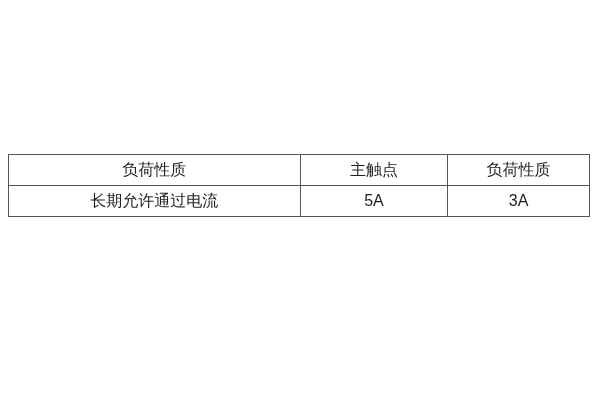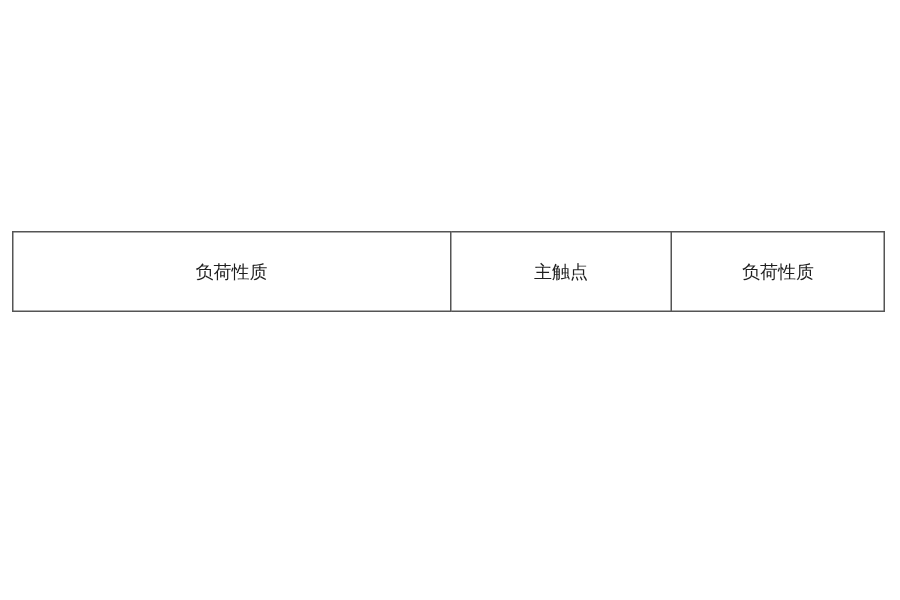--- a/index.html
+++ b/index.html
@@ -23,24 +23,24 @@
   table.spec-table {
     width: 100%;
     border-collapse: collapse;
     table-layout: fixed;
   }
   table.spec-table td, table.spec-table th {
     border: 1px solid #555555;
     height: 21.75px;
     text-align: center;
     vertical-align: middle;
-    font-size: 12px;
+    font-size: 16px;
     font-weight: normal;
     color: #1f1f1f;
-    padding: 15px 2px;
+    padding: 4px 2px;
     line-height: 1;
     white-space: nowrap;
     overflow: hidden;
   }
   col.c1 { width: 50.2%; }
   col.c2 { width: 25.4%; }
   col.c3 { width: 24.4%; }
 </style>
 </head>
 <body>
@@ -51,15 +51,20 @@
       <col class="c1">
       <col class="c2">
       <col class="c3">
     </colgroup>
     <tbody>
       <tr>
         <th>负荷性质</th>
         <th>主触点</th>
         <th>负荷性质</th>
       </tr>
+      <tr>
+        <td>长期允许通过电流</td>
+        <td>5A</td>
+        <td>3A</td>
+      </tr>
     </tbody>
   </table>
 </div>
 
 </body></html>

